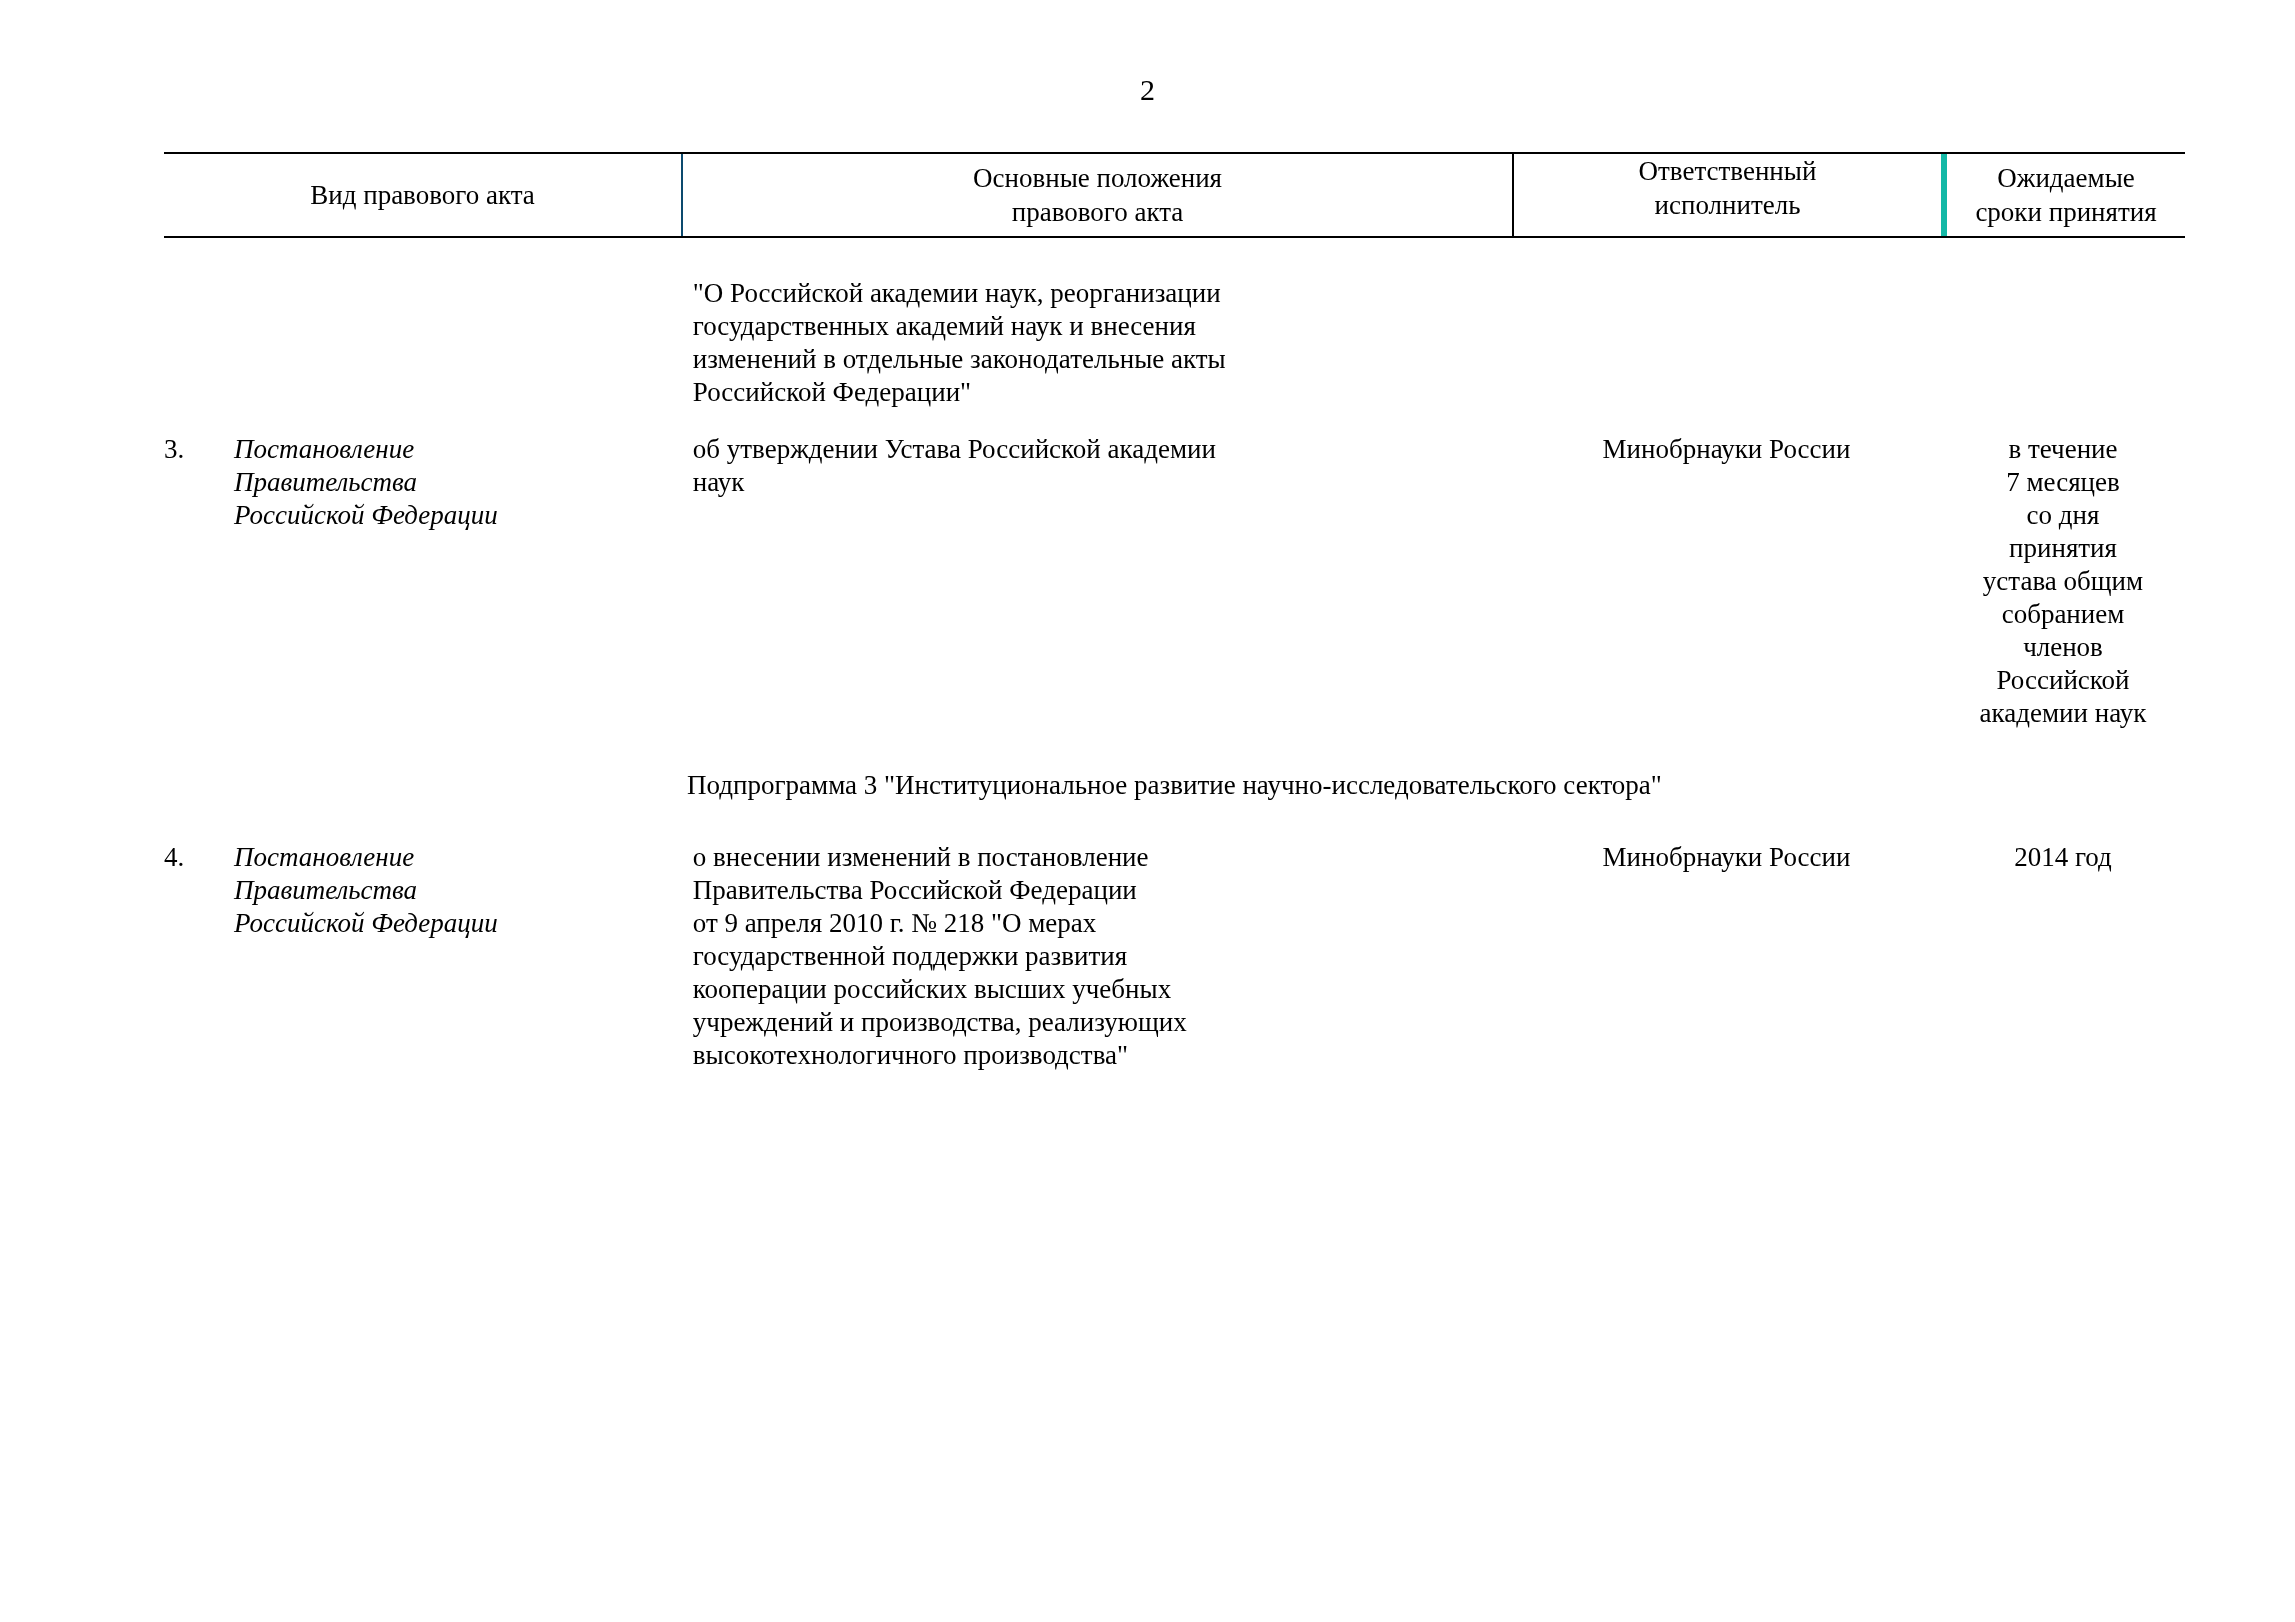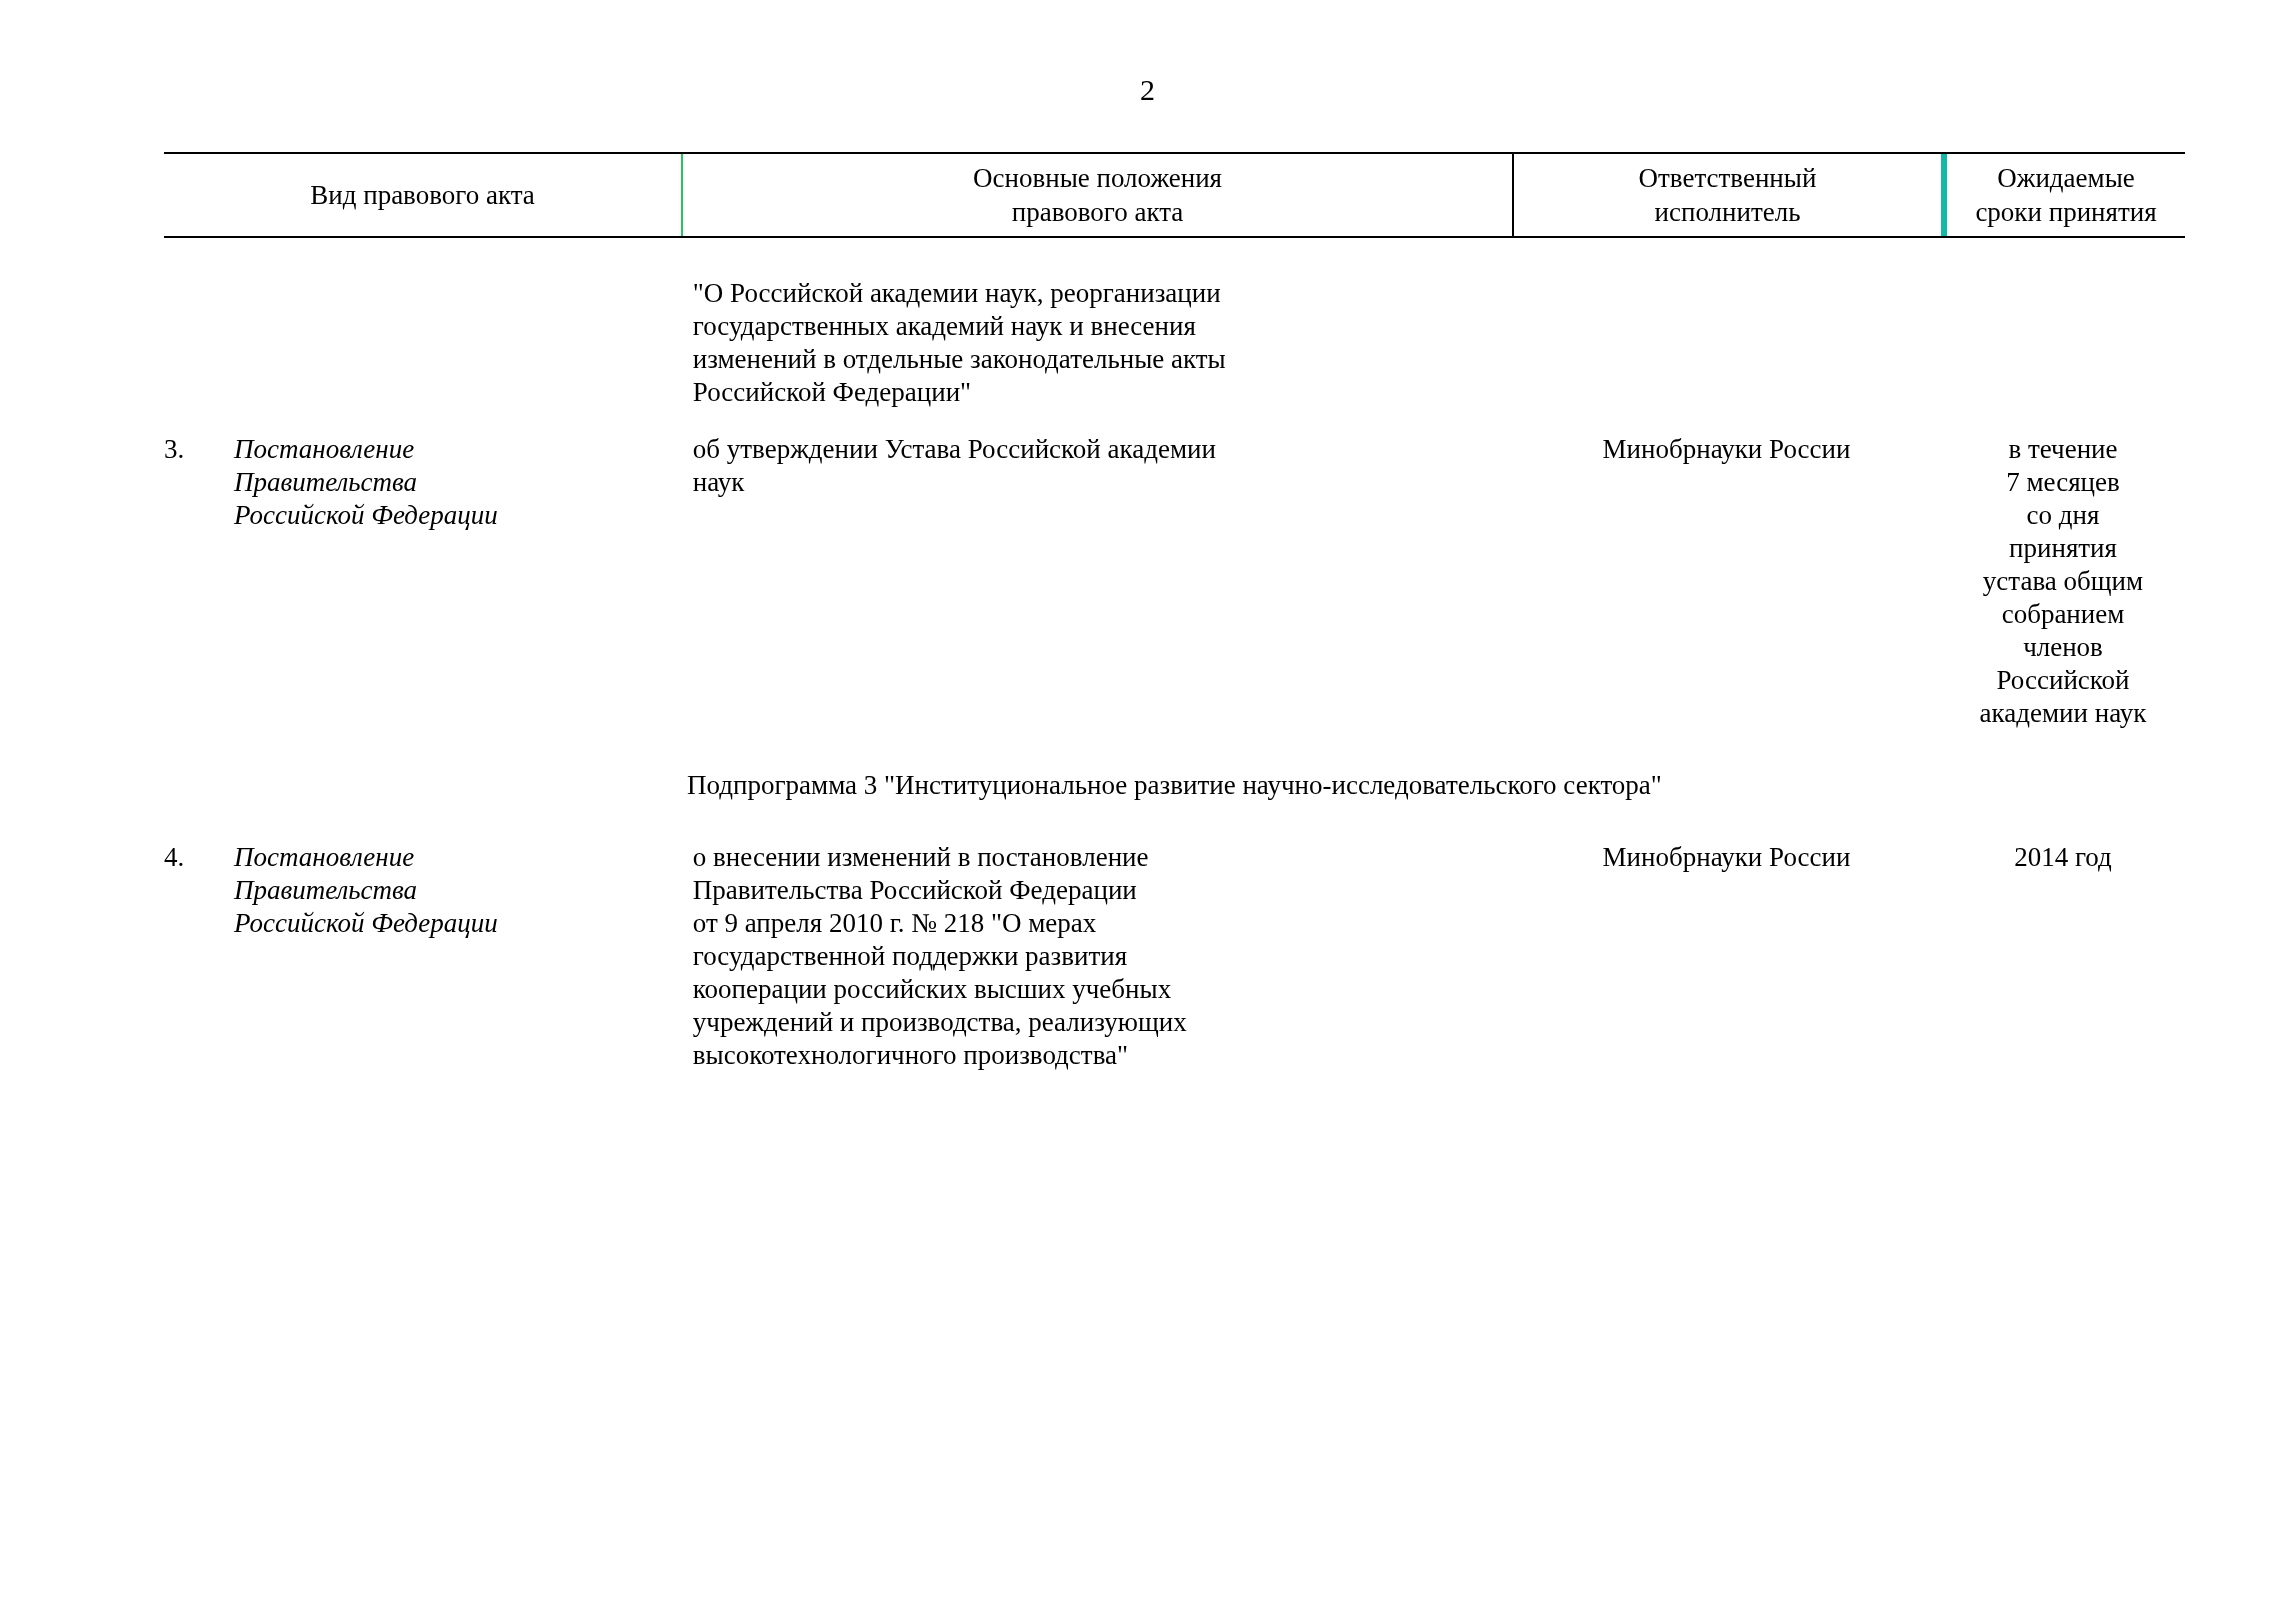--- a/index.html
+++ b/index.html
@@ -53,22 +53,22 @@
     align-items: center;
   }
   .thead .hcell {
     box-sizing: border-box;
     text-align: center;
     font-size: 27px;
     line-height: 34px;
     padding: 0 7.9px;
   }
   .thead .hcell.c1 { width: 517px; }
-  .thead .hcell.c2 { width: 831px; border-left: 2px solid #22c55e; height: 82px; display: flex; flex-direction: column; justify-content: center; }
-  .thead .hcell.c3 { width: 429px;  border-left: 2px solid #000000; height: 82px; display: flex; flex-direction: column; justify-content: center; font-family: Liberation Serif, serif; }
+  .thead .hcell.c2 { width: 831px; border-left: 2px solid #0c4a6e; height: 82px; display: flex; flex-direction: column; justify-content: center; }
+  .thead .hcell.c3 { width: 429px;  border-left: 2px solid #000000; height: 82px; display: flex; flex-direction: column; justify-content: flex-start; font-family: Liberation Serif, serif; }
   .thead .hcell.c4 { width: 244px;  border-left: 6px solid #14b8a6; height: 82px; display: flex; flex-direction: column; justify-content: center; }
   .thead .hcell.c1 { height: 82px; display: flex; flex-direction: column; justify-content: center; }
 
   
   .tbody-row {
     display: flex;
     align-items: flex-start;
   }
   .cell {
     box-sizing: border-box;

